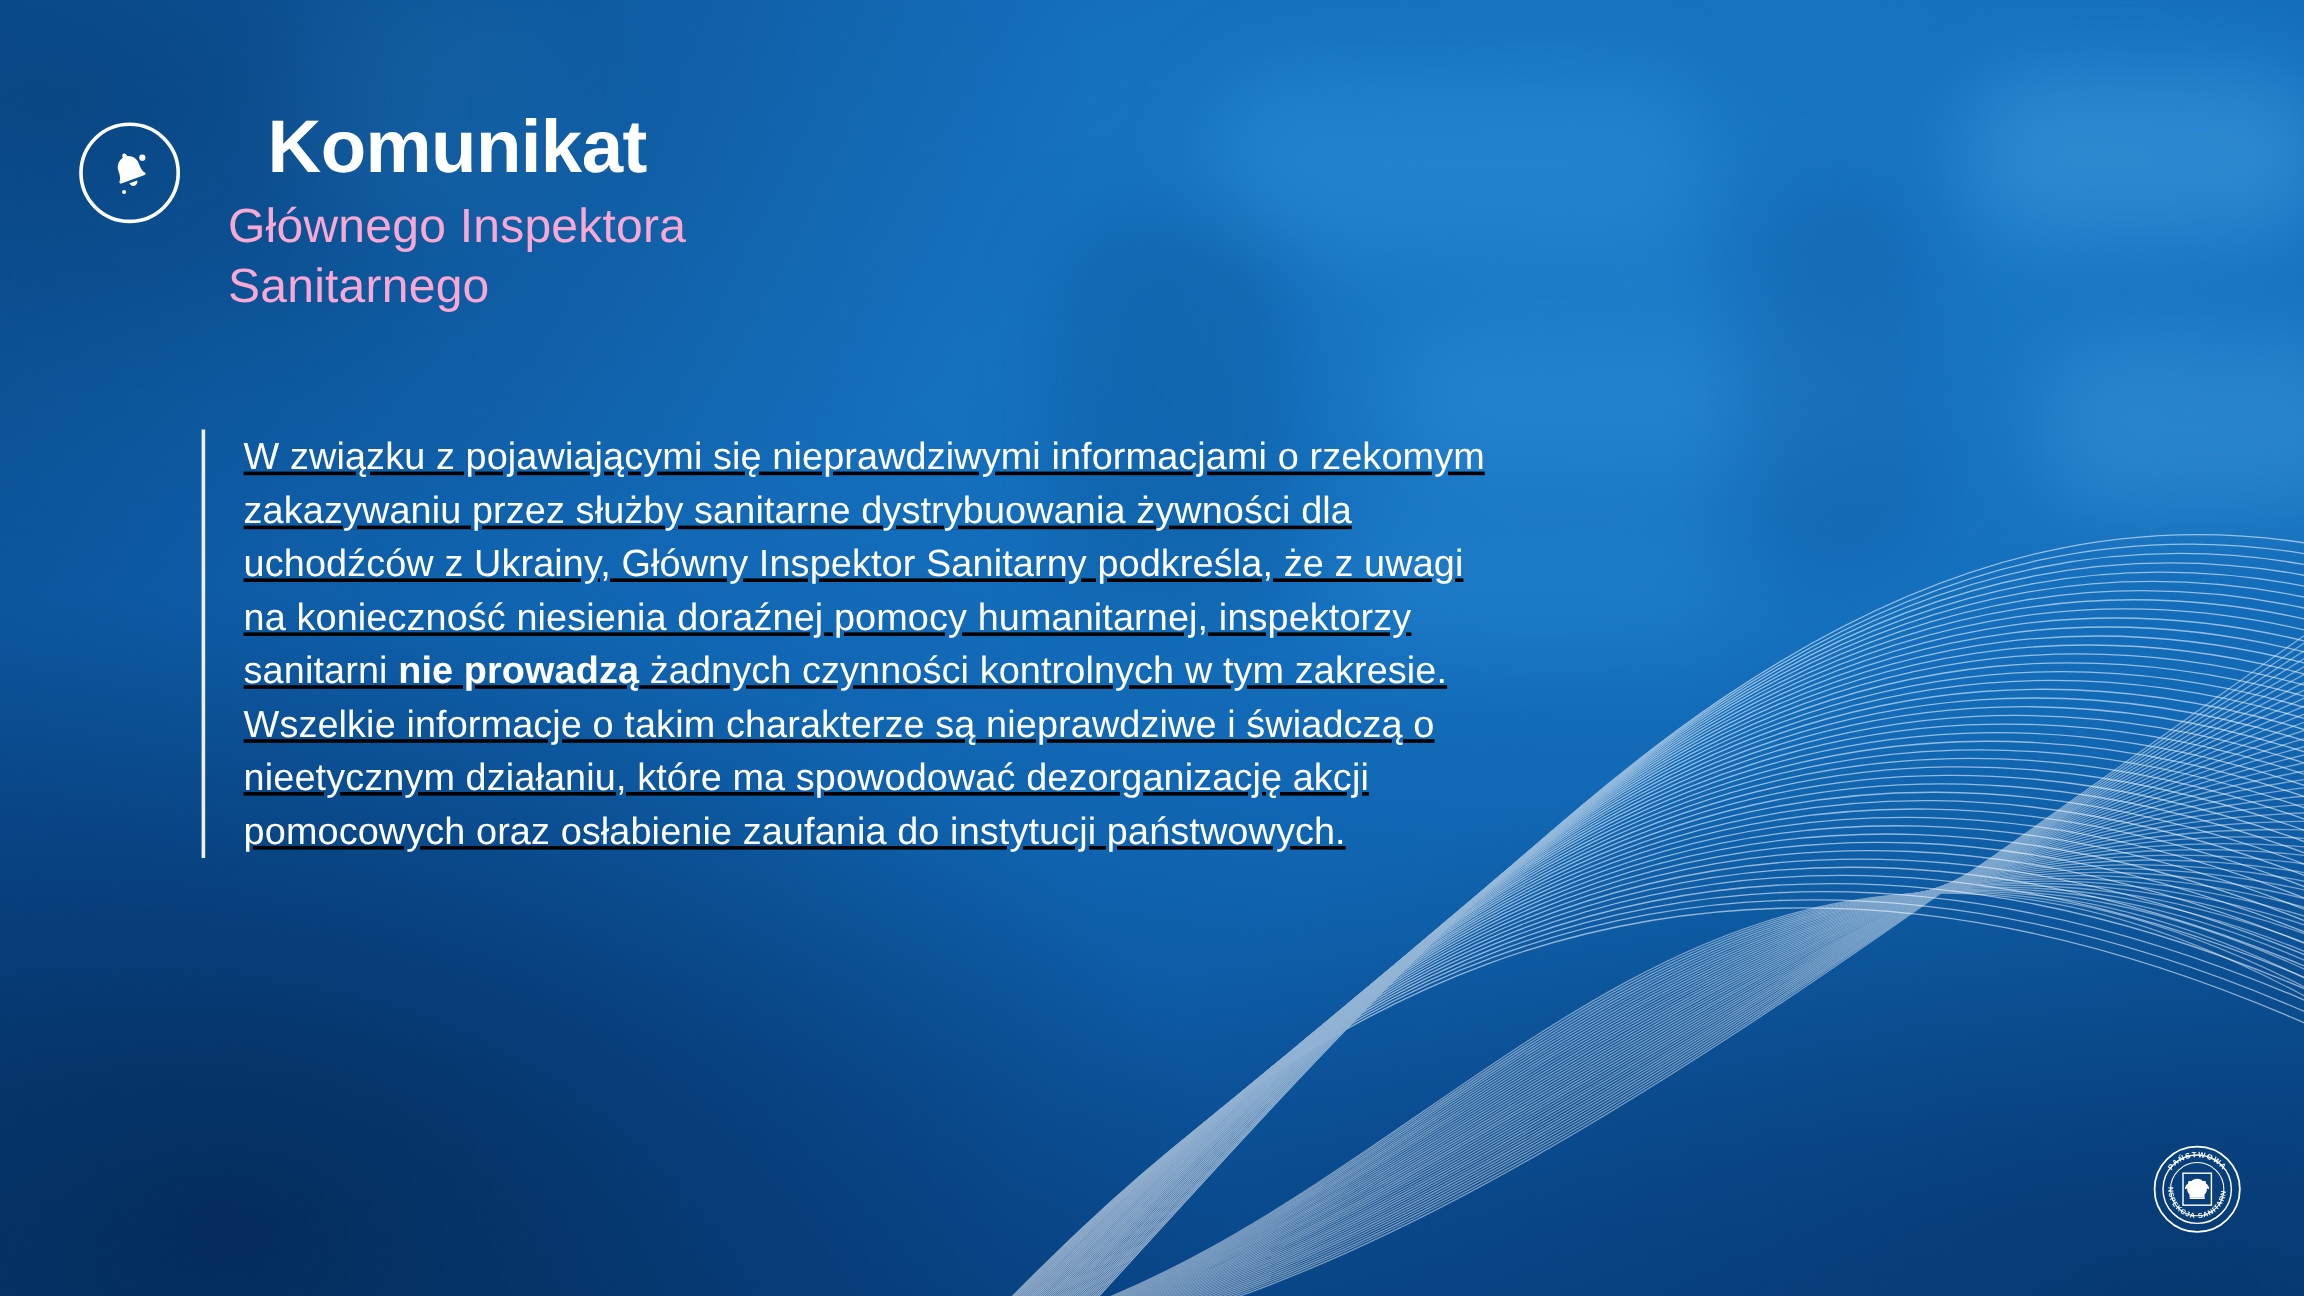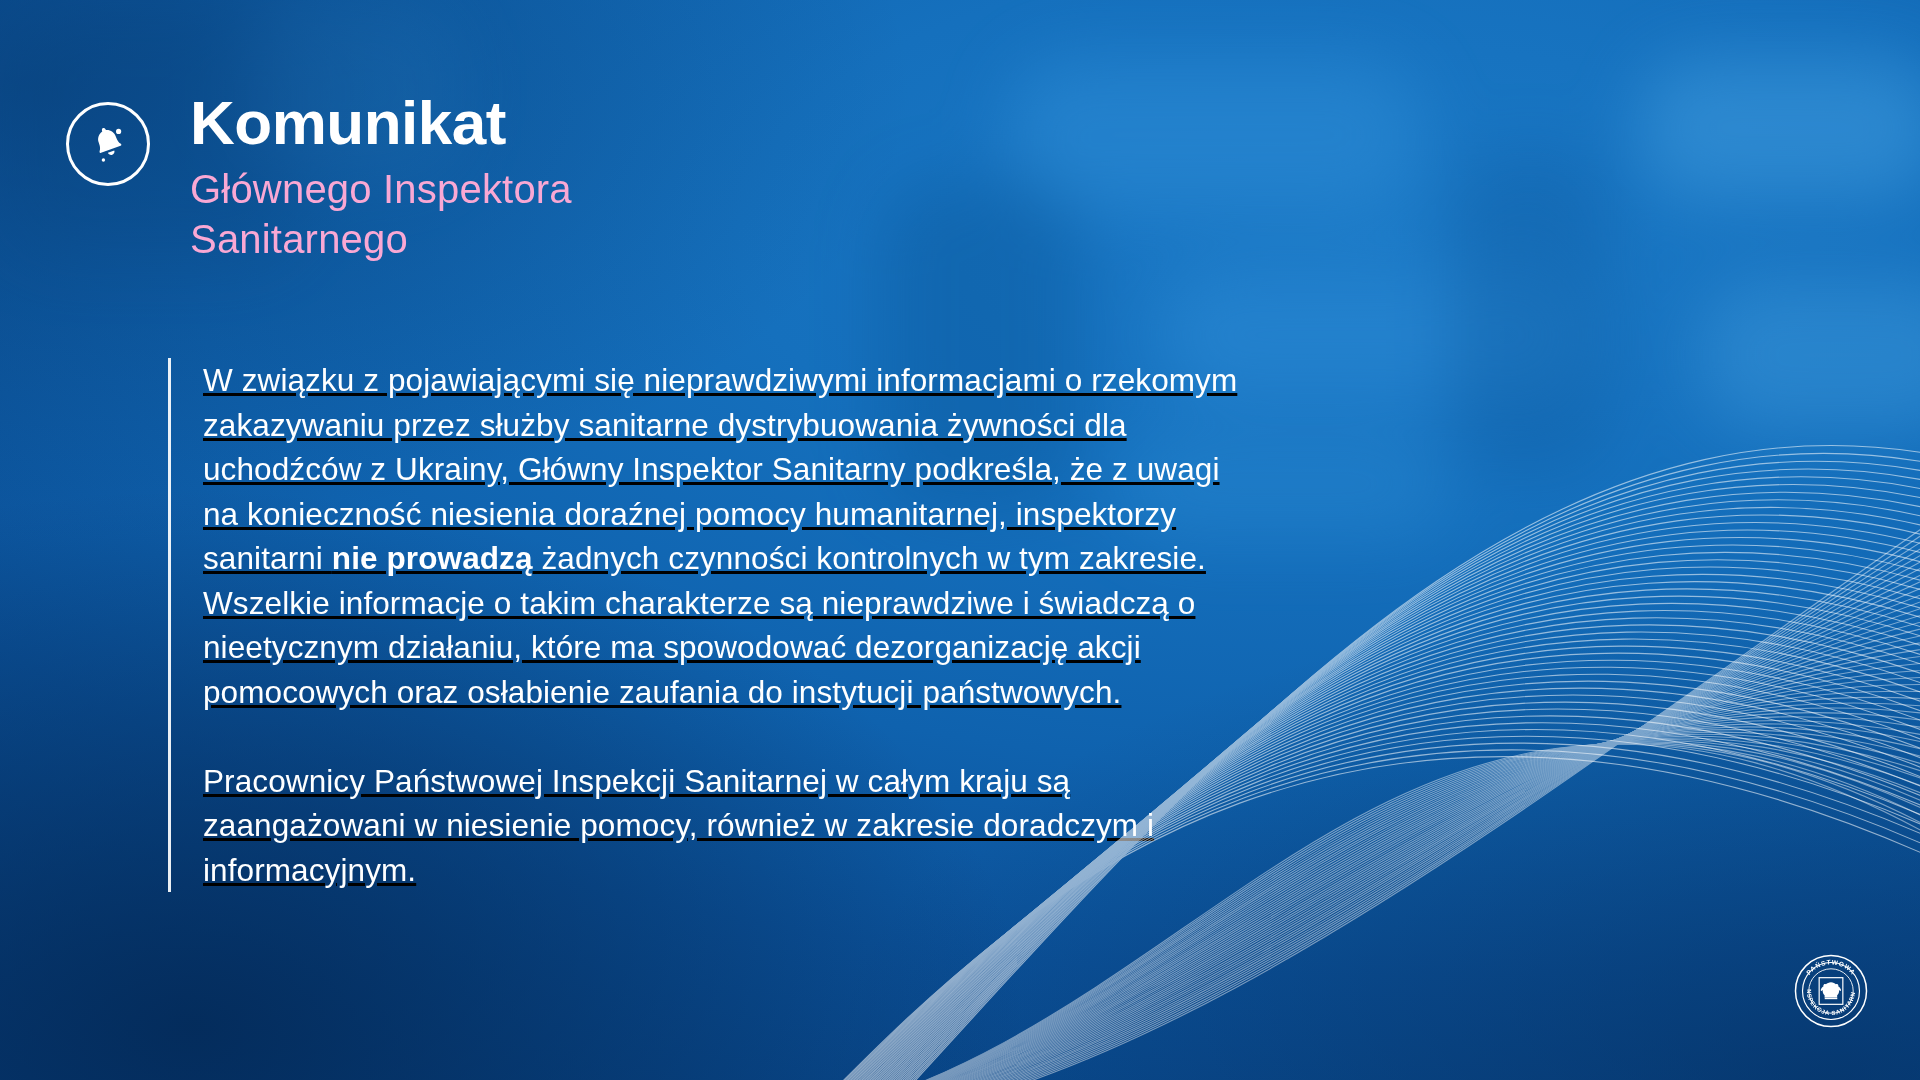--- a/index.html
+++ b/index.html
@@ -37,21 +37,21 @@
   .bell-ring{
     width:78px;height:78px;border-radius:50%;
     border:3px solid #ffffff;
     display:flex;align-items:center;justify-content:center;
     flex:0 0 auto;margin-top:10px;
   }
   .bell-ring svg{display:block;}
   .titles{margin-left:40px;}
   .t-main{
     font-size:62px;font-weight:700;color:#fff;line-height:1.0;
-    letter-spacing:-0.5px;margin:0;
+    letter-spacing:-0.5px;margin:0;text-align:center;
   }
   .t-sub{
     font-size:40px;font-weight:300;color:#f9a8d4;line-height:1.26;
     margin:10px 0 0 0;letter-spacing:.2px;
   }
 
   
   .body-wrap{
     position:absolute;left:168px;top:358px;
     border-left:3px solid rgba(255,255,255,.92);
@@ -119,21 +119,20 @@
     </div>
     <div class="titles">
       <h1 class="t-main">Komunikat</h1>
       <div class="t-sub" style="white-space:pre-line;">Głównego Inspektora
 Sanitarnego</div>
     </div>
   </div>
 
   <div class="body-wrap">
     <p class="para"><span>W związku z pojawiającymi się nieprawdziwymi informacjami o rzekomym zakazywaniu przez służby sanitarne dystrybuowania żywności dla uchodźców z Ukrainy, Główny Inspektor Sanitarny podkreśla, że z uwagi na konieczność niesienia doraźnej pomocy humanitarnej, inspektorzy sanitarni </span><b>nie prowadzą</b><span> żadnych czynności kontrolnych w tym zakresie. Wszelkie informacje o takim charakterze są nieprawdziwe i świadczą o nieetycznym działaniu, które ma spowodować dezorganizację akcji pomocowych oraz osłabienie zaufania do instytucji państwowych.</span></p>
-    <p class="para">Pracownicy Państwowej Inspekcji Sanitarnej w całym kraju są zaangażowani w niesienie pomocy, również w zakresie doradczym i informacyjnym.</p>
   </div>
 
   <div class="waves">
     <svg viewBox="0 0 1180 740" preserveAspectRatio="none" aria-hidden="true">
       <g id="wavegroup" fill="none" stroke="#ffffff" stroke-width="1.1" opacity="0.55">
           <path d="M -30 800 C 120 680, 470 140, 1220 520"></path>
           <path d="M -27.209302325581394 799.0697674418604 C 127.44186046511628 673.0232558139535, 476.9767441860465 136.04651162790697, 1220 510.2325581395349"></path>
           <path d="M -24.41860465116279 798.1395348837209 C 134.88372093023256 666.046511627907, 483.95348837209303 132.09302325581396, 1220 500.4651162790698"></path>
           <path d="M -21.627906976744185 797.2093023255813 C 142.32558139534885 659.0697674418604, 490.93023255813955 128.13953488372093, 1220 490.69767441860466"></path>
           <path d="M -18.837209302325583 796.2790697674419 C 149.7674418604651 652.0930232558139, 497.90697674418607 124.18604651162791, 1220 480.93023255813955"></path>

